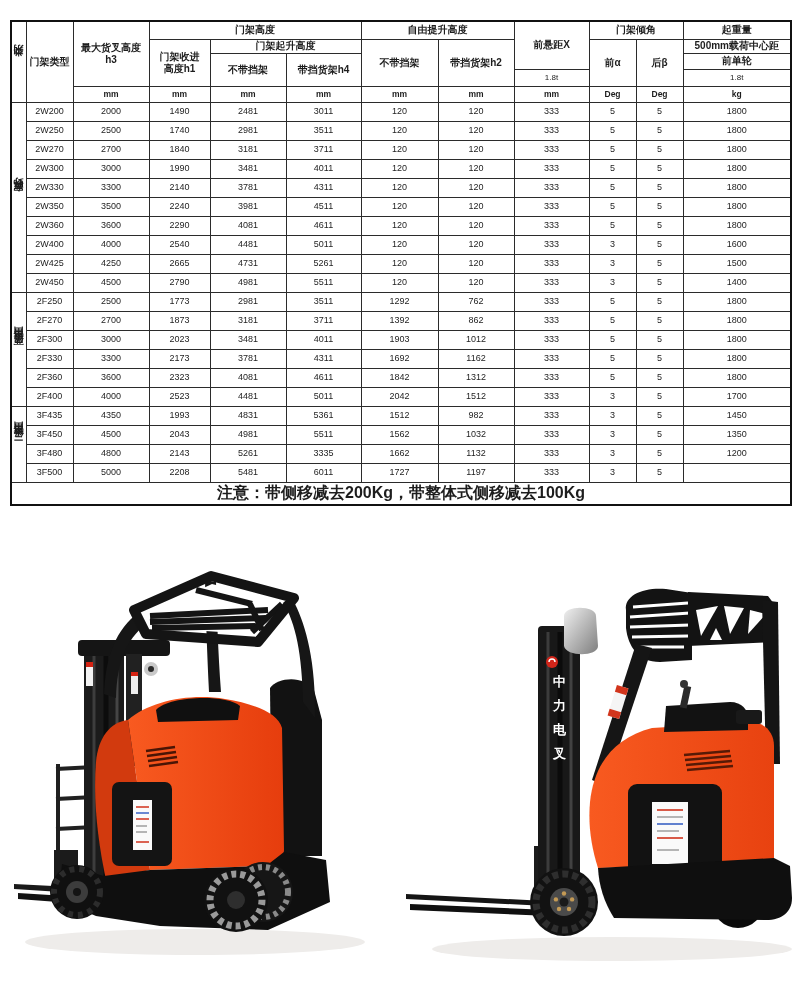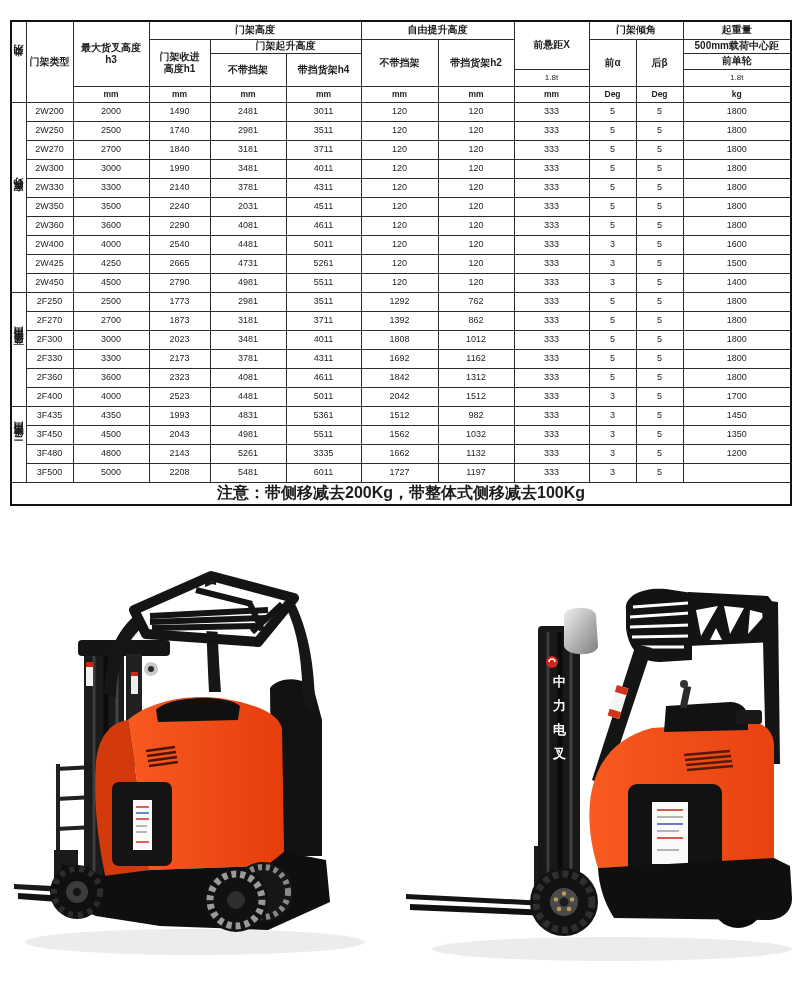--- a/index.html
+++ b/index.html
@@ -154,21 +154,21 @@
           <td>120</td>
           <td>333</td>
           <td>5</td>
           <td>5</td>
           <td>1800</td>
         </tr>
         <tr>
           <td>2W350</td>
           <td>3500</td>
           <td>2240</td>
-          <td>2031</td>
+          <td>3981</td>
           <td>4511</td>
           <td>120</td>
           <td>120</td>
           <td>333</td>
           <td>5</td>
           <td>5</td>
           <td>1800</td>
         </tr>
         <tr>
           <td>2W360</td>
@@ -248,21 +248,21 @@
           <td>5</td>
           <td>5</td>
           <td>1800</td>
         </tr>
         <tr>
           <td>2F300</td>
           <td>3000</td>
           <td>2023</td>
           <td>3481</td>
           <td>4011</td>
-          <td>1808</td>
+          <td>1903</td>
           <td>1012</td>
           <td>333</td>
           <td>5</td>
           <td>5</td>
           <td>1800</td>
         </tr>
         <tr>
           <td>2F330</td>
           <td>3300</td>
           <td>2173</td>

